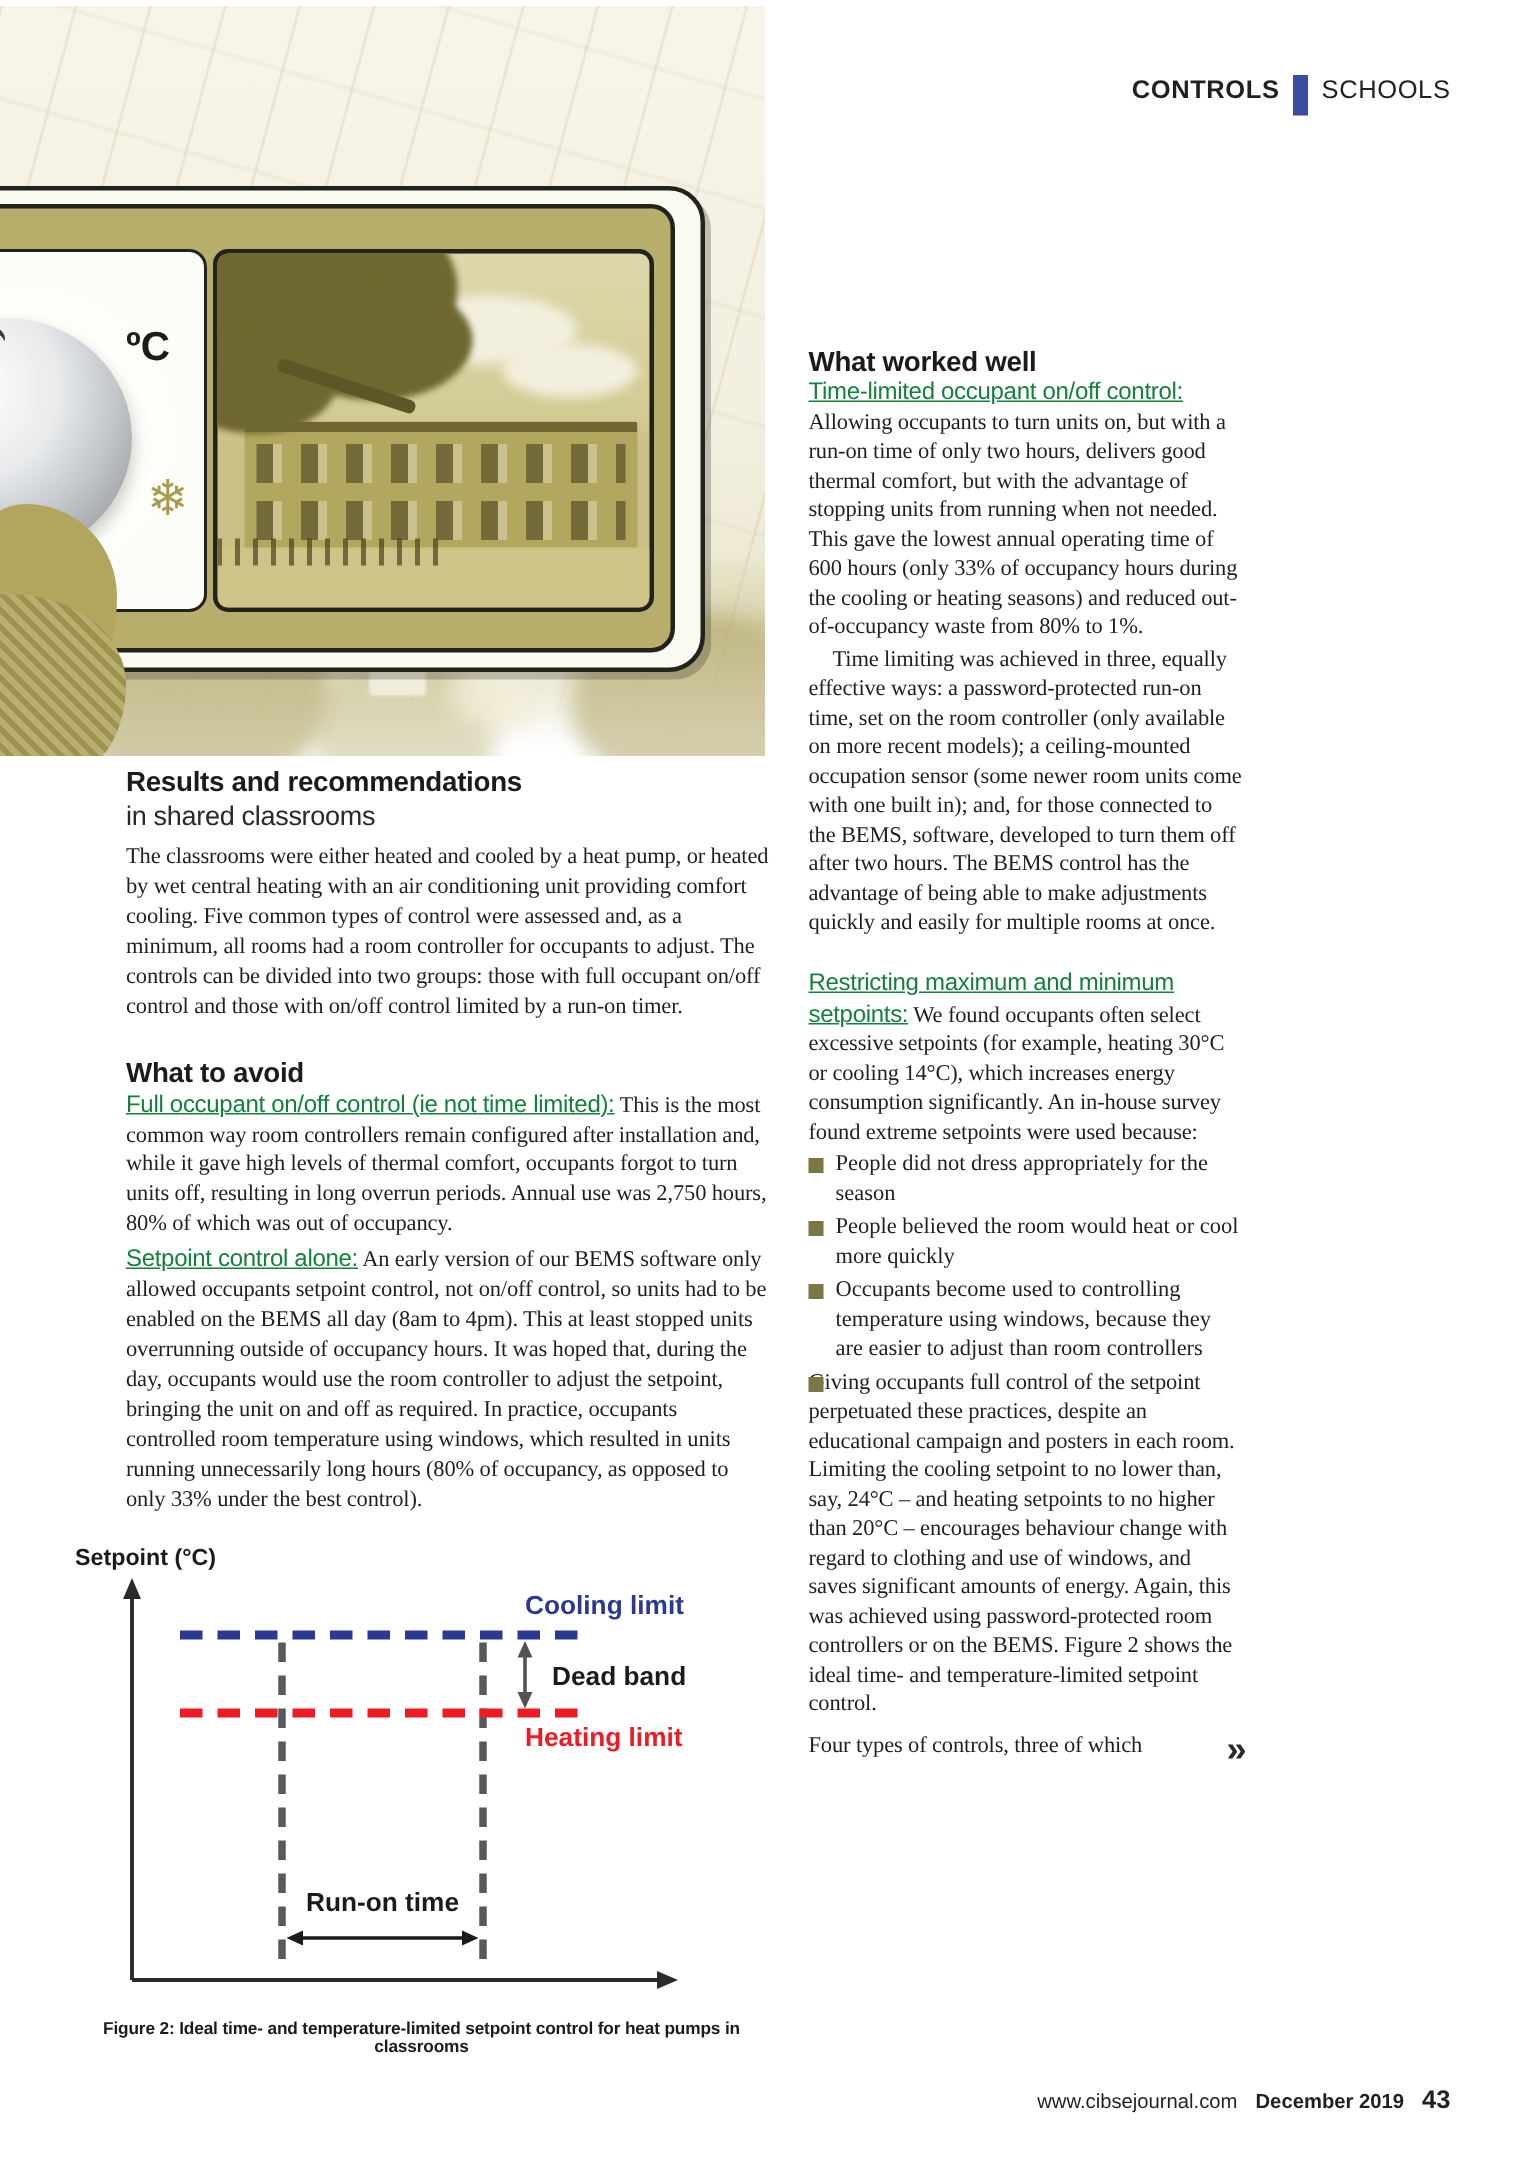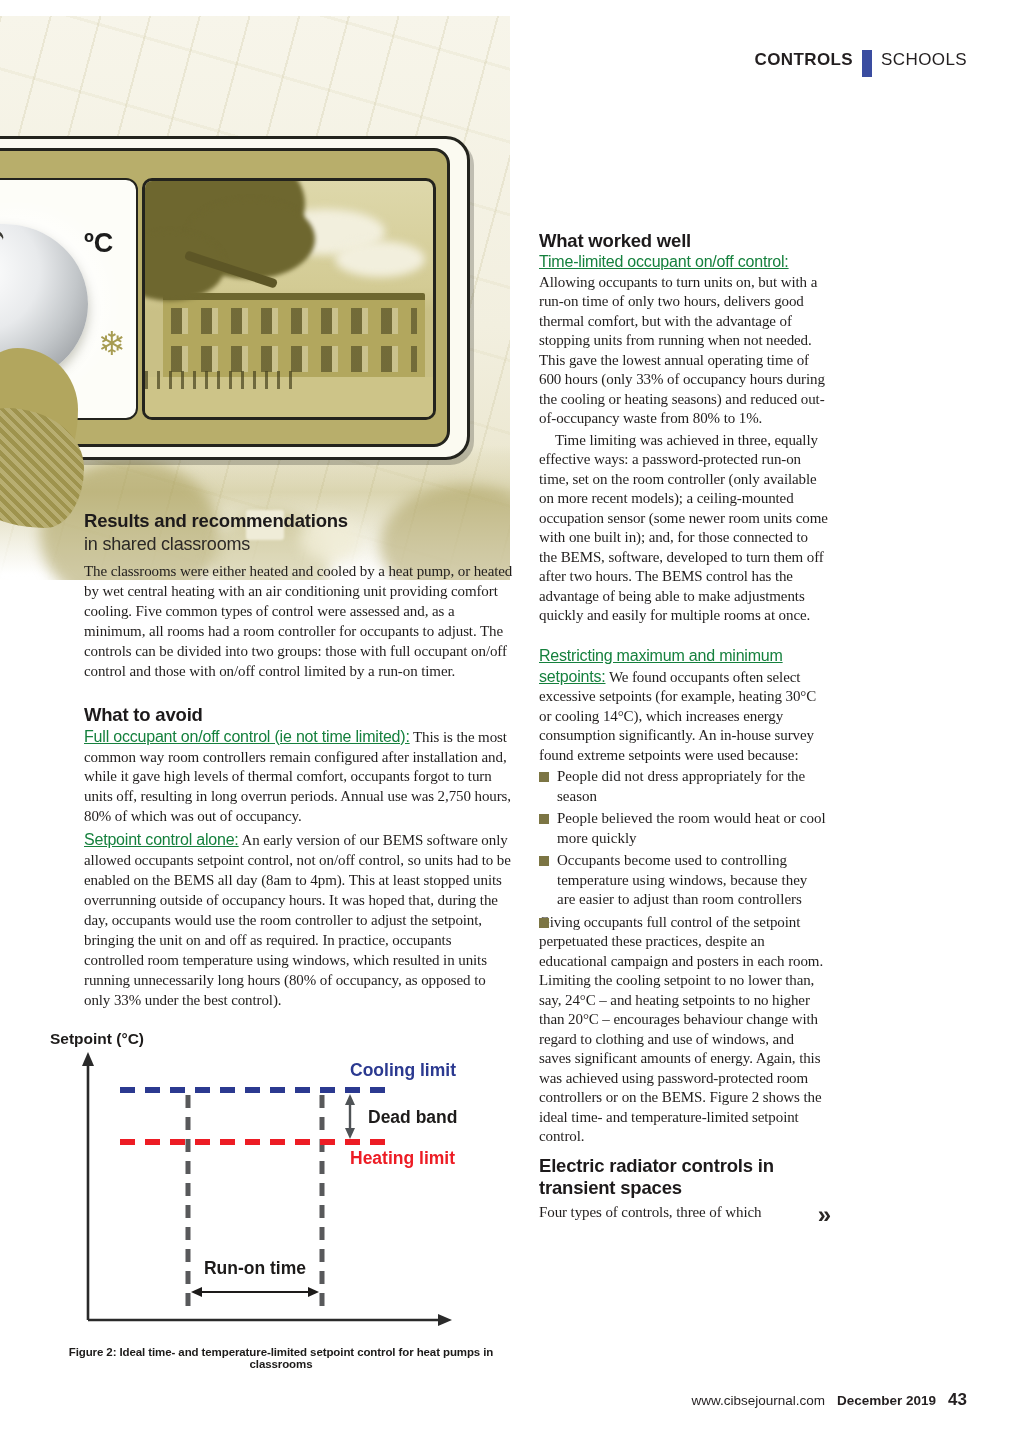--- a/index.html
+++ b/index.html
@@ -6,21 +6,21 @@
   .page{position:relative;width:1024px;height:1448px;background:#ffffff;margin:0 auto;overflow:hidden;
         font-family:"Liberation Sans",sans-serif;color:#231f20;}
 
   
   .header{position:absolute;top:50px;right:57px;display:flex;align-items:flex-start;gap:9px;}
   .header .section{font-weight:bold;font-size:17px;letter-spacing:.4px;color:#231f20;}
   .header .bar{width:10px;height:27px;background:#3a4ca0;}
   .header .topic{font-size:17px;letter-spacing:.4px;color:#231f20;}
 
   
-  .hero{position:absolute;left:0;top:16px;width:510px;height:564px;overflow:hidden;
+  .hero{position:absolute;left:0;top:4px;width:510px;height:500px;overflow:hidden;
         background:linear-gradient(180deg,#f7f5ea 0%,#f2efdf 55%,#ece8d2 78%,#ffffff 100%);text-align:center;}
   .hero .ceiling{position:absolute;inset:0;
         background:repeating-linear-gradient(105deg,rgba(203,196,158,.28) 0 2px,rgba(255,255,255,0) 2px 48px),
                    repeating-linear-gradient(16deg,rgba(214,208,172,.18) 0 3px,rgba(255,255,255,0) 3px 70px);}
   .hero .bottomband{position:absolute;left:0;bottom:0;width:100%;height:135px;
         background:linear-gradient(180deg,rgba(200,192,138,0) 0%,rgba(190,181,118,.45) 35%,rgba(255,255,255,.96) 96%);}
   .blob{position:absolute;border-radius:50%;filter:blur(7px);}
   .b1{left:40px;bottom:-30px;width:180px;height:150px;background:rgba(167,156,88,.55);}
   .b2{left:210px;bottom:-40px;width:120px;height:110px;background:rgba(186,177,115,.45);}
   .b3{left:380px;bottom:-25px;width:170px;height:120px;background:rgba(167,156,88,.5);}
@@ -198,24 +198,20 @@
     <p class="body-serif indent">Time limiting was achieved in three, equally effective ways: a password-protected run-on time, set on the room controller (only available on more recent models); a ceiling-mounted occupation sensor (some newer room units come with one built in); and, for those connected to the BEMS, software, developed to turn them off after two hours. The BEMS control has the advantage of being able to make adjustments quickly and easily for multiple rooms at once.</p>
     <div class="gap"></div>
     <p class="body-serif" style="margin-bottom:2px;"><span class="leadin">Restricting maximum and minimum setpoints:</span><span> We found occupants often select excessive setpoints (for example, heating 30°C or cooling 14°C), which increases energy consumption significantly. An in-house survey found extreme setpoints were used because:</span></p>
     <ul class="sq">
       <li><span class="sqm"></span><span>People did not dress appropriately for the season</span></li>
       <li><span class="sqm"></span><span>People believed the room would heat or cool more quickly</span></li>
       <li><span class="sqm"></span><span>Occupants become used to controlling temperature using windows, because they are easier to adjust than room controllers</span></li>
       <li><span class="sqm"></span></li>
     </ul>
     <p class="body-serif">Giving occupants full control of the setpoint perpetuated these practices, despite an educational campaign and posters in each room. Limiting the cooling setpoint to no lower than, say, 24°C – and heating setpoints to no higher than 20°C – encourages behaviour change with regard to clothing and use of windows, and saves significant amounts of energy. Again, this was achieved using password-protected room controllers or on the BEMS. Figure 2 shows the ideal time- and temperature-limited setpoint control.</p>
-    <h3 class="sec electric-h">
-      <div>Electric radiator controls in</div>
-      <div>transient spaces</div>
-    </h3>
     <div class="lastline">
       <span class="body-serif" style="margin:0;">Four types of controls, three of which</span>
       <span class="chev">»</span>
     </div>
   </div>
 
   <div class="footer">
     <span class="site">www.cibsejournal.com</span>
     <span class="issue">December 2019</span>
     <span class="pageno">43</span>

